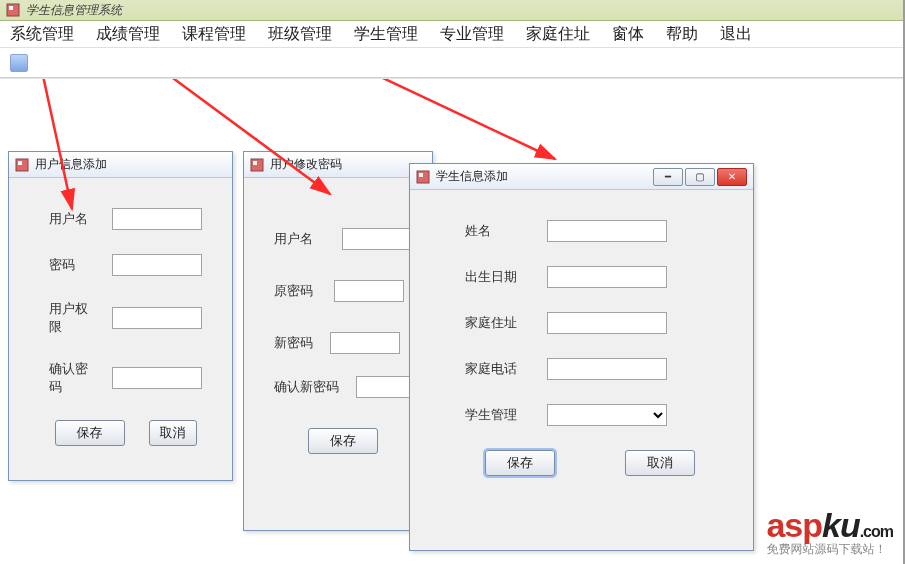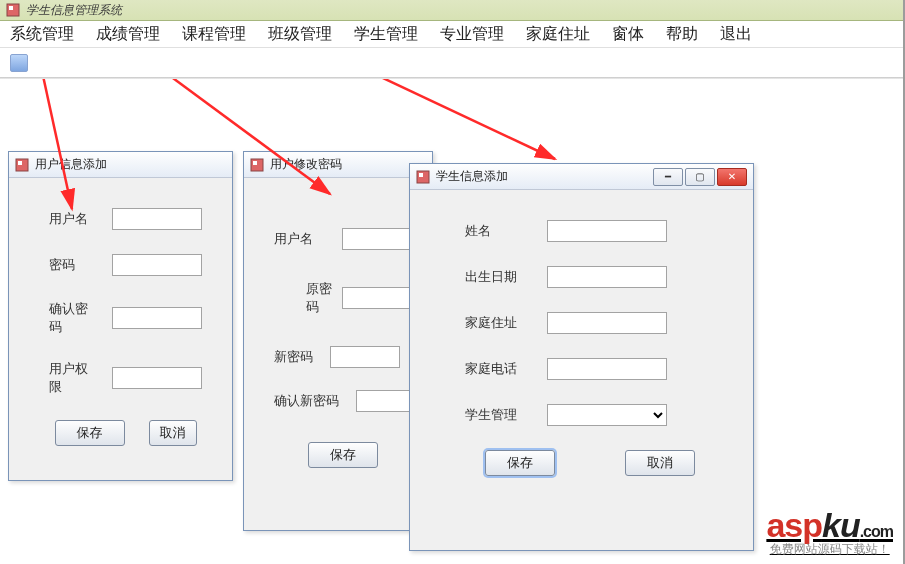--- a/index.html
+++ b/index.html
@@ -141,22 +141,21 @@
   top: 276px;
   left: 350px;
   color:#cfcfcf;
   font-size:16px;
   letter-spacing:0.5px;
   font-family: monospace;
 }
 
 .logo {
   position:absolute; right:12px; bottom:6px;
-  text-align:center;
-  text-decoration:underline;
+  text-align:left;
 }
 .logo-main {
   font-size:34px; font-weight:700;
   color:#d33228;
   font-family: Arial, sans-serif;
   letter-spacing:-1px;
 }
 .logo-main .k { color:#222; font-style:italic;}
 .logo-main .dot { color:#222; font-size:16px;}
 .logo-sub { color:#888; font-size:12px; margin-top:-4px;}
@@ -212,26 +211,26 @@
     <div class="dlg-body">
       <div class="form-row">
         <span class="form-label">用户名</span>
         <input class="form-input" style="width: 90px;">
       </div>
       <div class="form-row">
         <span class="form-label">密码</span>
         <input class="form-input" style="width: 90px;" type="password">
       </div>
       <div class="form-row">
+        <span class="form-label">用户权限</span>
+        <input class="form-input" style="width: 90px;">
+      </div>
+      <div class="form-row">
         <span class="form-label">确认密码</span>
         <input class="form-input" style="width: 90px;" type="password">
-      </div>
-      <div class="form-row">
-        <span class="form-label">用户权限</span>
-        <input class="form-input" style="width: 90px;">
       </div>
       <div class="btn-row" style="gap:24px">
         <button class="btn">保存</button>
         <button class="btn" style="min-width:48px">取消</button>
       </div>
     </div>
   </div>
 
   <div class="dialog" style="left:243px; top:72px; width:190px; height:380px;">
     <div class="dlg-title">
@@ -241,21 +240,21 @@
             <rect x="3" y="3" width="4" height="4" fill="#fff"></rect>
           </svg>
       </span>
       <span class="dlg-caption">用户修改密码</span>
     </div>
     <div class="dlg-body" style="padding:50px 20px 18px 30px">
       <div class="form-row" style="gap:12px; margin-bottom:30px;">
         <span class="form-label" style="width:56px">用户名</span>
         <input class="form-input" style="width: 70px;">
       </div>
-      <div class="form-row" style="gap:4px; margin-bottom:30px;margin-left:32px;">
+      <div class="form-row" style="gap:4px; margin-bottom:30px;">
         <span class="form-label" style="width:56px">原密码</span>
         <input class="form-input" style="width: 70px;" type="password">
       </div>
       <div class="form-row" style="gap:0; margin-bottom:22px;">
         <span class="form-label" style="width:56px">新密码</span>
         <input class="form-input" style="width: 70px;" type="password">
       </div>
       <div class="form-row" style="gap:12px; margin-bottom:30px;">
         <span class="form-label" style="width:70px">确认新密码</span>
         <input class="form-input" style="width: 56px;" type="password">

